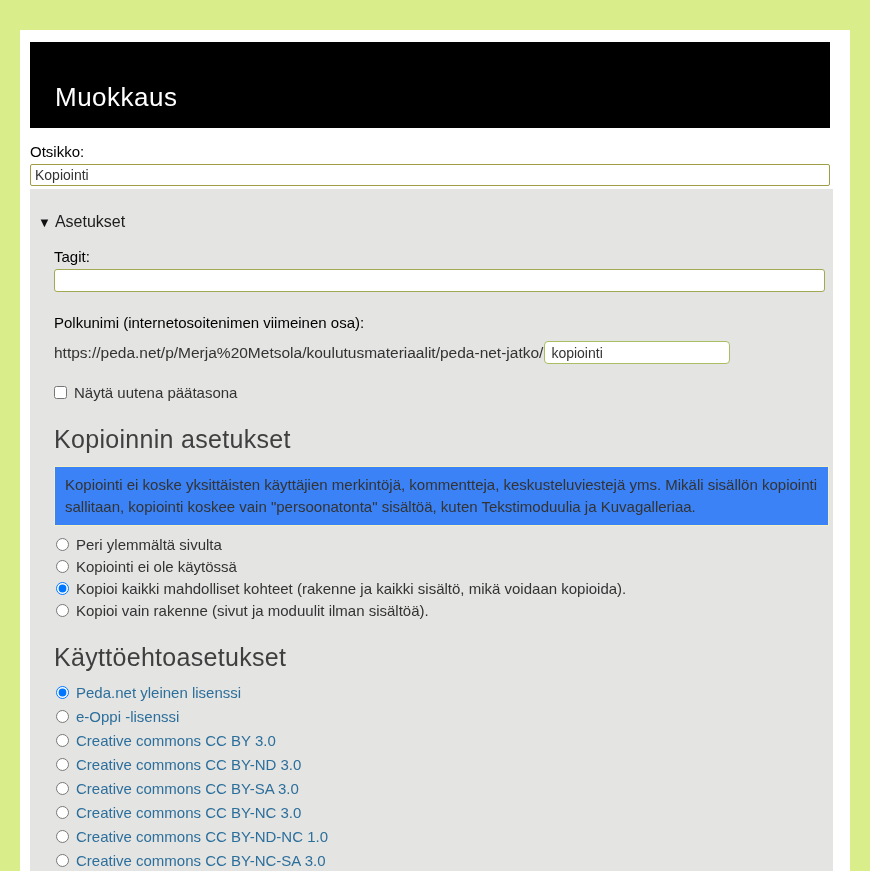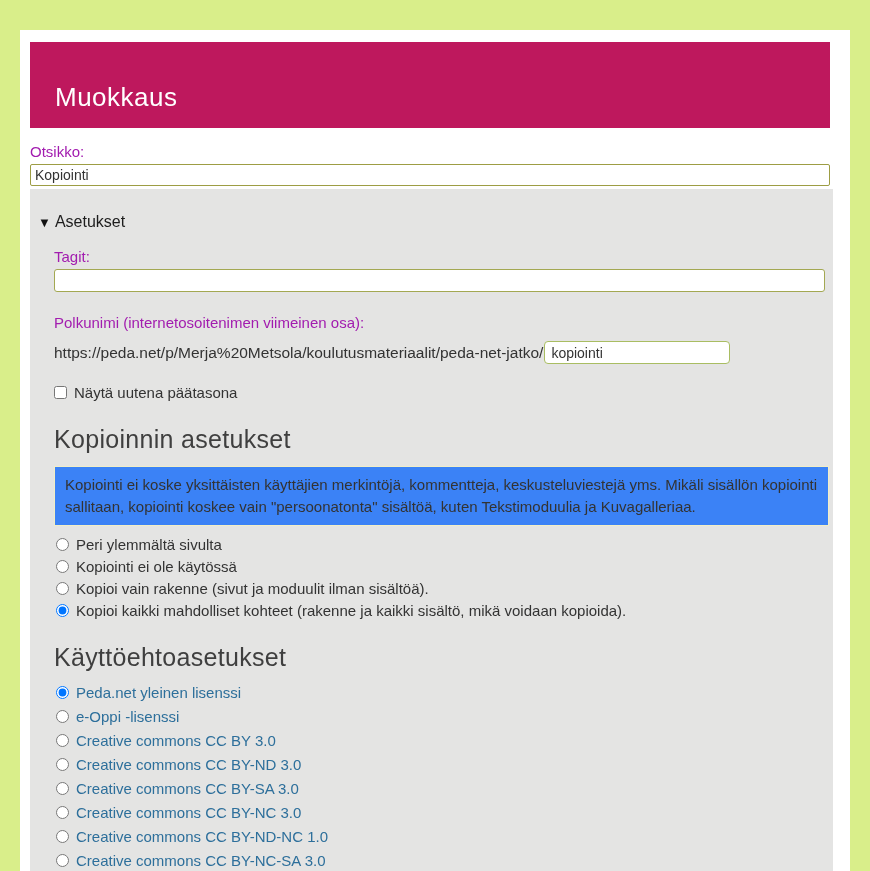--- a/index.html
+++ b/index.html
@@ -22,33 +22,33 @@
   .card {
     position: absolute;
     left: 20px; top: 30px;
     width: 830px;
     min-height: 823px;
     background: #ffffff;
     padding: 12px 20px 8px 10px;
   }
   .green-header {
     height: 86px;
-    background: #be185d;
+    background: #000000;
     padding: 40px 0 0 25px;
   }
   .green-header h1 {
     color: #ffffff;
     font-size: 26px;
     font-weight: 300;
     letter-spacing: 0.5px;
   }
   .field-label {
     display: block;
     font-size: 15px;
-    color: #a21caf;
+    color: #000000;
     margin-top: 15px;
     margin-bottom: 4px;
   }
   .title-input {
     width: 100%;
     height: 22px;
     border: 1px solid #9d9d44;
     border-radius: 2px;
     font-size: 14px;
     color: #333;
@@ -202,26 +202,26 @@
       <div id="copy-options">
           <div class="radio-row">
             <input type="radio" name="copy-option" id="copy-option-0" style="">
             <label for="copy-option-0">Peri ylemmältä sivulta</label>
           </div>
           <div class="radio-row">
             <input type="radio" name="copy-option" id="copy-option-1" style="">
             <label for="copy-option-1">Kopiointi ei ole käytössä</label>
           </div>
           <div class="radio-row">
+            <input type="radio" name="copy-option" id="copy-option-3" checked="" style="">
+            <label for="copy-option-3">Kopioi kaikki mahdolliset kohteet (rakenne ja kaikki sisältö, mikä voidaan kopioida).</label>
+          </div>
+          <div class="radio-row">
             <input type="radio" name="copy-option" id="copy-option-2" style="">
             <label for="copy-option-2">Kopioi vain rakenne (sivut ja moduulit ilman sisältöä).</label>
-          </div>
-          <div class="radio-row">
-            <input type="radio" name="copy-option" id="copy-option-3" checked="" style="">
-            <label for="copy-option-3">Kopioi kaikki mahdolliset kohteet (rakenne ja kaikki sisältö, mikä voidaan kopioida).</label>
           </div>
         </div>
 
       <h2 class="section-heading">Käyttöehtoasetukset</h2>
 
       <div id="license-options">
           <div class="radio-row">
             <input type="radio" name="license-option" id="license-option-0" checked="" style="">
             <label for="license-option-0">Peda.net yleinen lisenssi</label>
           </div>

